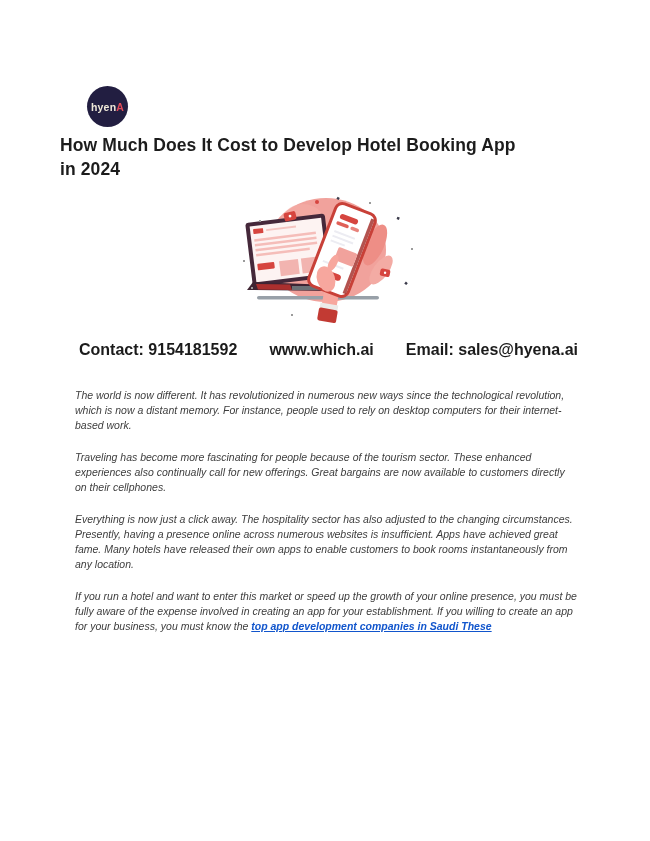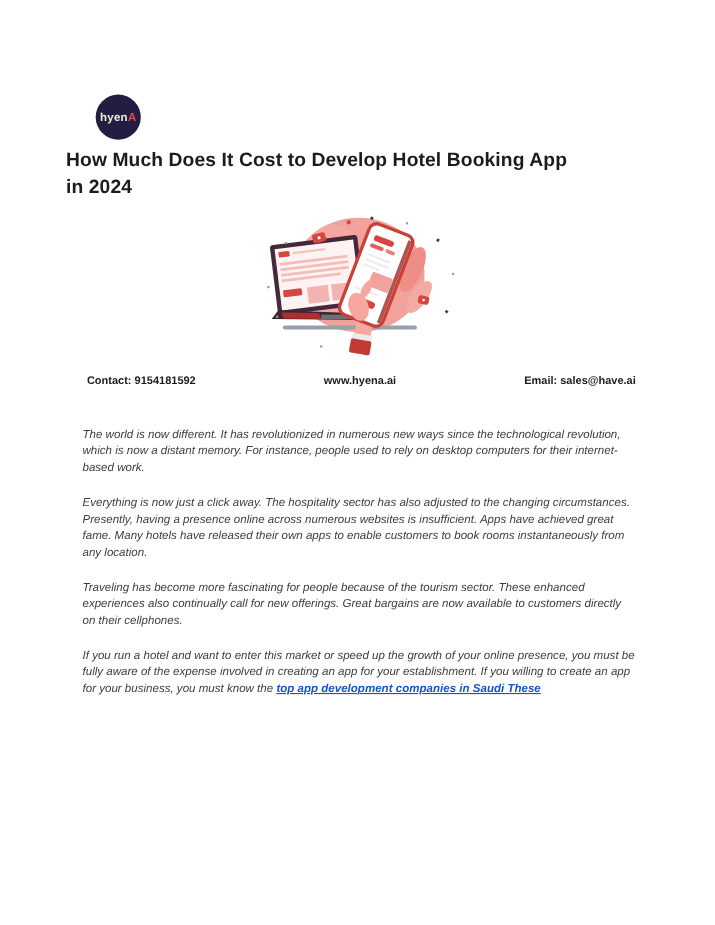--- a/index.html
+++ b/index.html
@@ -21,21 +21,21 @@
     position:absolute;left:60px;top:133px;width:530px;
     text-align:left;font-weight:700;font-size:17.5px;line-height:24px;
     color:#1c1c1c;letter-spacing:.1px;
   }
   
   .illo{position:absolute;left:229px;top:190px;width:192px;height:142px;}
   
   .contact{
     position:absolute;left:79px;top:341px;width:499px;
     display:flex;justify-content:space-between;align-items:baseline;
-    font-size:10px;font-weight:700;color:#1b1b1b;
+    font-size:16px;font-weight:700;color:#1b1b1b;
   }
   
   .content{
     position:absolute;left:75px;top:388px;width:503px;
     font-size:10.5px;line-height:15px;color:#3d3d3d;font-style:italic;
   }
   .content p{margin:0 0 17px 0;}
   .content a{
     color:#1155cc;font-weight:700;text-decoration:underline;cursor:pointer;
   }
@@ -131,24 +131,24 @@
         <rect x="140" y="12" width="2" height="2" fill="#9b9b9b"></rect>
         <rect x="22" y="97" width="2" height="2" fill="#9b9b9b"></rect>
         <rect x="62" y="124" width="2" height="2" fill="#9b9b9b"></rect>
         <rect x="182" y="58" width="2" height="2" fill="#9b9b9b"></rect>
       </g>
     </svg>
   </div>
 
   <div class="contact">
     <span>Contact: 9154181592</span>
-    <span>www.hyena.ai</span>
-    <span>Email: sales@have.ai</span>
+    <span>www.which.ai</span>
+    <span>Email: sales@hyena.ai</span>
   </div>
 
   <div class="content">
     <p>The world is now different. It has revolutionized in numerous new ways since the technological revolution, which is now a distant memory. For instance, people used to rely on desktop computers for their internet-based work.</p>
+    <p>Traveling has become more fascinating for people because of the tourism sector. These enhanced experiences also continually call for new offerings. Great bargains are now available to customers directly on their cellphones.</p>
     <p>Everything is now just a click away. The hospitality sector has also adjusted to the changing circumstances. Presently, having a presence online across numerous websites is insufficient. Apps have achieved great fame. Many hotels have released their own apps to enable customers to book rooms instantaneously from any location.</p>
-    <p>Traveling has become more fascinating for people because of the tourism sector. These enhanced experiences also continually call for new offerings. Great bargains are now available to customers directly on their cellphones.</p>
     <p><span>If you run a hotel and want to enter this market or speed up the growth of your online presence, you must be fully aware of the expense involved in creating an app for your establishment. If you willing to create an app for your business, you must know the </span><a>top app development companies in Saudi These</a></p>
   </div>
 
 </div>
 
 </body></html>

